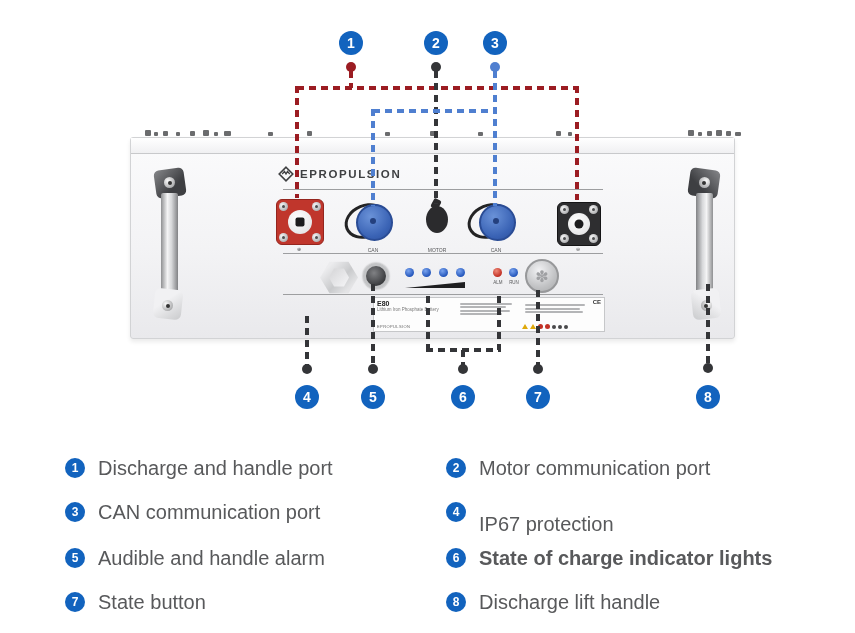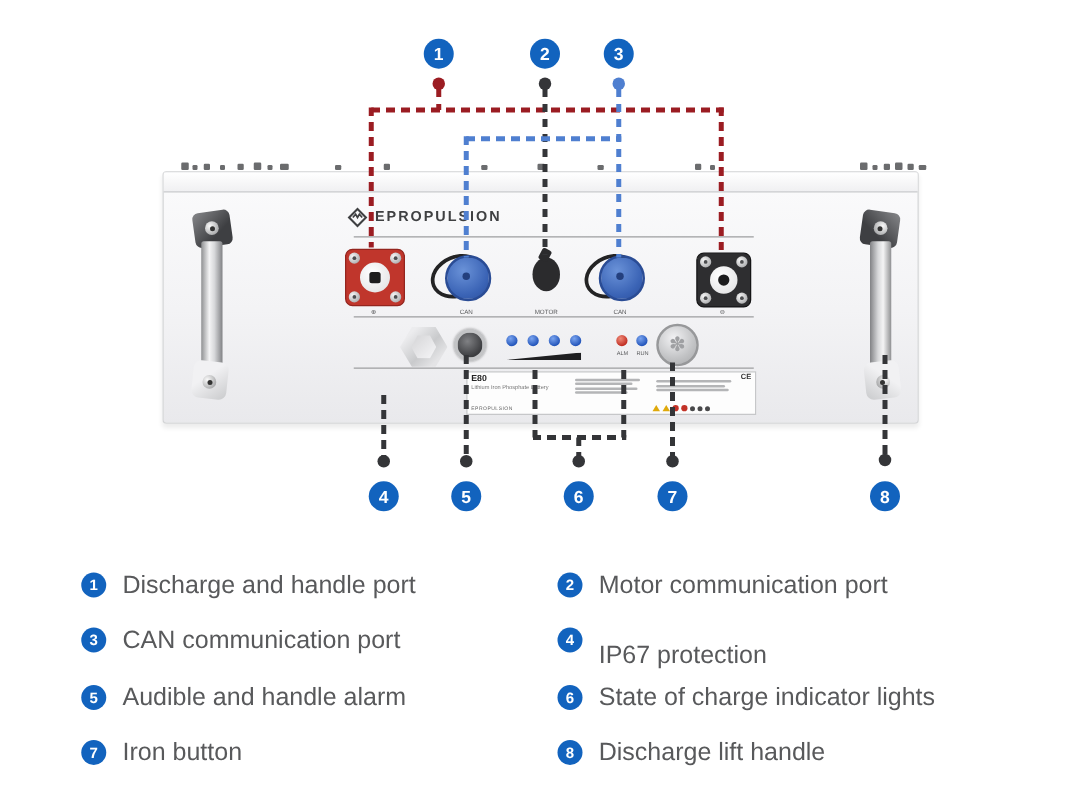--- a/index.html
+++ b/index.html
@@ -330,24 +330,24 @@
     </div>
   <div class="ltext" style="left:479px;top:501px;margin-top:12px;">IP67 protection</div>
 
   <div class="lbadge" style="left:65px;top:548px;">
       <span>5</span>
     </div>
   <div class="ltext" style="left:98px;top:547px;">Audible and handle alarm</div>
   <div class="lbadge" style="left:446px;top:548px;">
       <span>6</span>
     </div>
-  <div class="ltext" style="left:479px;top:547px;">State of charge indicator lights</div>
+  <div class="ltext" style="left:479px;top:547px;font-weight:bold;">State of charge indicator lights</div>
 
   <div class="lbadge" style="left:65px;top:592px;">
       <span>7</span>
     </div>
-  <div class="ltext" style="left:98px;top:591px;">Iron button</div>
+  <div class="ltext" style="left:98px;top:591px;">State button</div>
   <div class="lbadge" style="left:446px;top:592px;">
       <span>8</span>
     </div>
   <div class="ltext" style="left:479px;top:591px;">Discharge lift handle</div>
 
 </div>
 
 </body></html>

